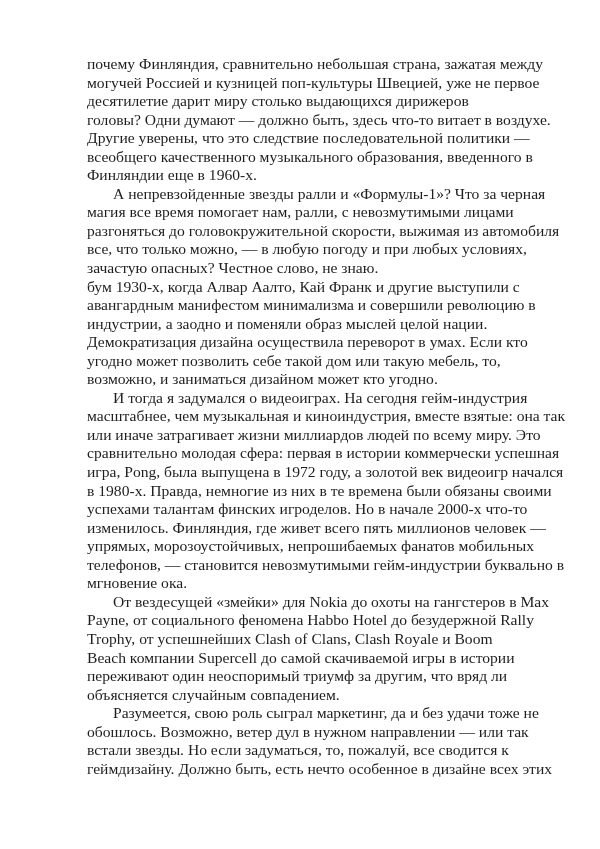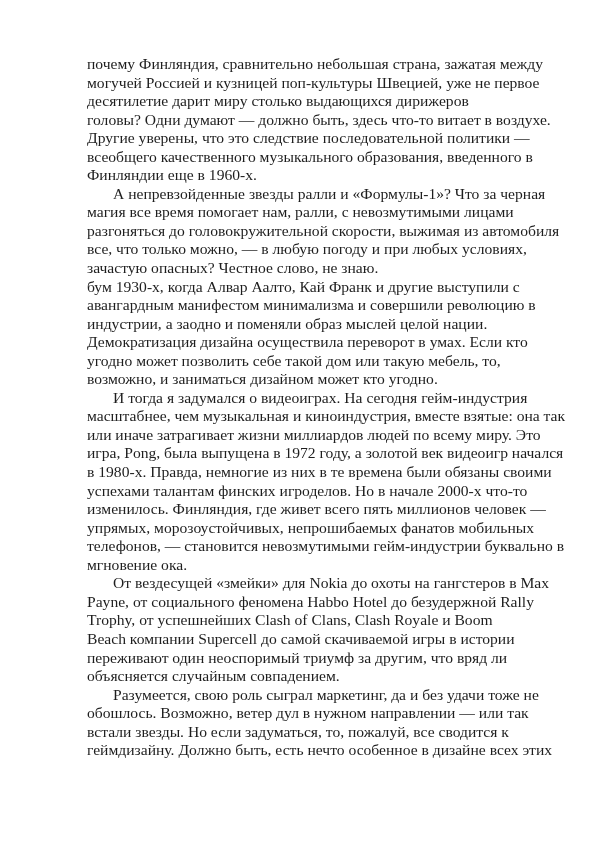--- a/index.html
+++ b/index.html
@@ -43,20 +43,21 @@
     <span class="line">авангардным манифестом минимализма и совершили революцию в</span>
     <span class="line">индустрии, а заодно и поменяли образ мыслей целой нации.</span>
     <span class="line">Демократизация дизайна осуществила переворот в умах. Если кто</span>
     <span class="line">угодно может позволить себе такой дом или такую мебель, то,</span>
     <span class="line">возможно, и заниматься дизайном может кто угодно.</span>
   </div>
   <div class="para">
     <span class="line indent">И тогда я задумался о видеоиграх. На сегодня гейм-индустрия</span>
     <span class="line">масштабнее, чем музыкальная и киноиндустрия, вместе взятые: она так</span>
     <span class="line">или иначе затрагивает жизни миллиардов людей по всему миру. Это</span>
+    <span class="line">сравнительно молодая сфера: первая в истории коммерчески успешная</span>
     <span class="line">игра, Pong, была выпущена в 1972 году, а золотой век видеоигр начался</span>
     <span class="line">в 1980-х. Правда, немногие из них в те времена были обязаны своими</span>
     <span class="line">успехами талантам финских игроделов. Но в начале 2000-х что-то</span>
     <span class="line">изменилось. Финляндия, где живет всего пять миллионов человек —</span>
     <span class="line">упрямых, морозоустойчивых, непрошибаемых фанатов мобильных</span>
     <span class="line">телефонов, — становится невозмутимыми гейм-индустрии буквально в</span>
     <span class="line">мгновение ока.</span>
   </div>
   <div class="para">
     <span class="line indent">От вездесущей «змейки» для Nokia до охоты на гангстеров в Max</span>

